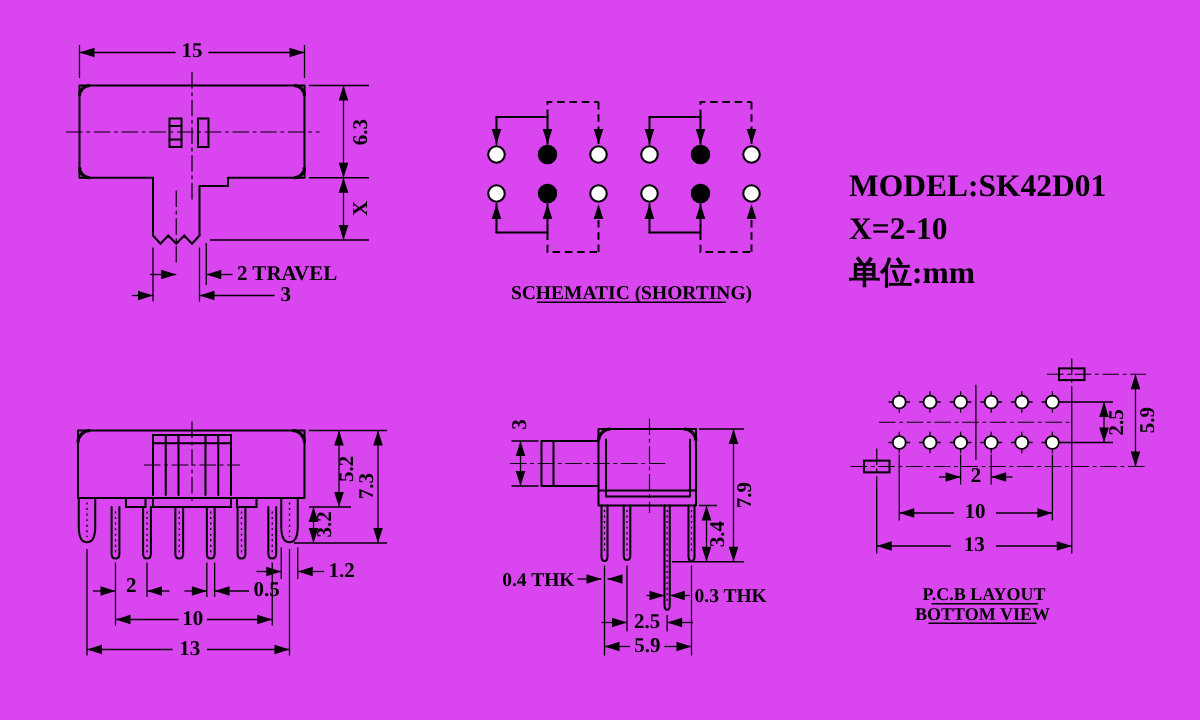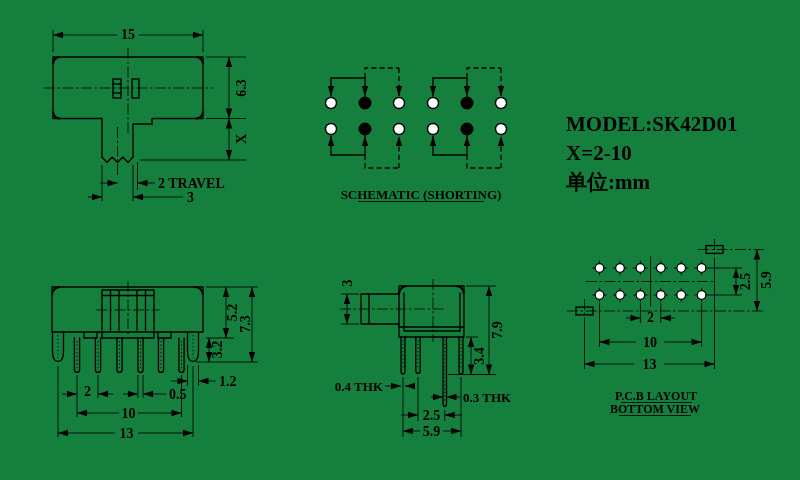--- a/index.html
+++ b/index.html
@@ -1,16 +1,16 @@
 <!DOCTYPE html>
 <html><head>
 <meta charset="utf-8">
 <style>
   html,body{margin:0;padding:0;background:#fff;}
-  .page{width:800px;height:480px;background:#15803d;position:relative;overflow:hidden;}
+  .page{width:800px;height:480px;background:#d946ef;position:relative;overflow:hidden;}
   svg{display:block;}
   
   .ol{stroke:#000;stroke-width:1.35;fill:none;stroke-linecap:round;}   
   .tl{stroke:#000;stroke-width:0.85;fill:none;}                        
   .cl{stroke:#000;stroke-width:0.8;fill:none;stroke-dasharray:11 2.5 2.5 2.5;} 
   .hl{stroke:#000;stroke-width:1.3;fill:none;stroke-dasharray:5 3.2;}  
   .cm{stroke:#000;stroke-width:2.1;fill:none;}                         
   .pd{stroke:#000;stroke-width:0.9;fill:none;stroke-dasharray:1.3 2.4;}
   text{fill:#000;}
   .d   {font:bold 14px "Liberation Serif","DejaVu Serif",serif;dominant-baseline:central;}

